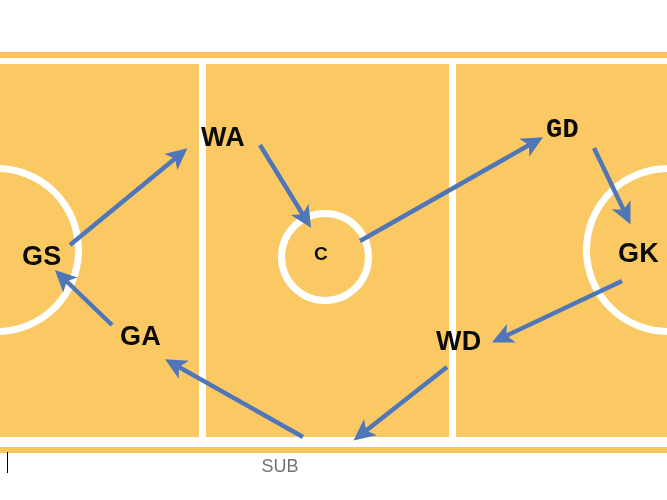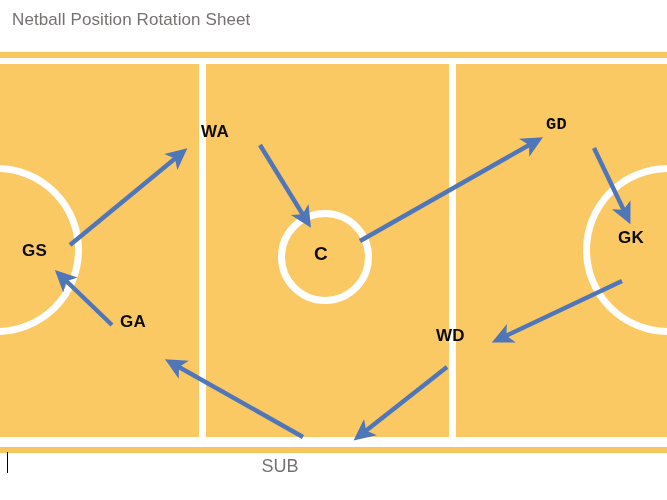--- a/index.html
+++ b/index.html
@@ -72,35 +72,35 @@
     position: absolute;
     left: 278px; top: 150px;
     width: 94px; height: 94px;
     border: 7px solid #ffffff;
     border-radius: 50%;
   }
 
   
   .pos-label {
     position: absolute;
-    font-size: 17px;
+    font-size: 27px;
     font-weight: bold;
     color: #0b0b0b;
     letter-spacing: 0.3px;
     white-space: nowrap;
     z-index: 5;
   }
   .pos-label.small { font-size: 19px; }
 
   #label-gs { left: 22px;  top: 241px; }
-  #label-ga { left: 120px; top: 312px; }
+  #label-ga { left: 120px; top: 321px; }
   #label-wa { left: 201px; top: 122px; }
   #label-c  { left: 314px; top: 243px; }
   #label-gd { left: 546px; top: 115px; font-family: Liberation Mono, monospace; }
-  #label-gk { left: 618px; top: 228px; }
+  #label-gk { left: 618px; top: 238px; }
   #label-wd { left: 436px; top: 326px; }
 
   
   #sub-label {
     position: absolute;
     left: 0; top: 456px;
     width: 560px;
     text-align: center;
     font-size: 18px;
     color: #767171;
@@ -122,21 +122,20 @@
     left: 7px; top: 452px;
     width: 1px; height: 21px;
     background: #000000;
   }
 </style>
 </head>
 <body>
 
 <div id="page">
 
-  <div id="title">Netball Position Rotation Sheet</div>
 
   <div class="rail" id="rail-top"></div>
   <div class="rail" id="rail-bottom"></div>
 
   <div id="court">
 
     <div class="third" id="third-left"></div>
     <div class="third" id="third-centre"></div>
     <div class="third" id="third-right"></div>
 

